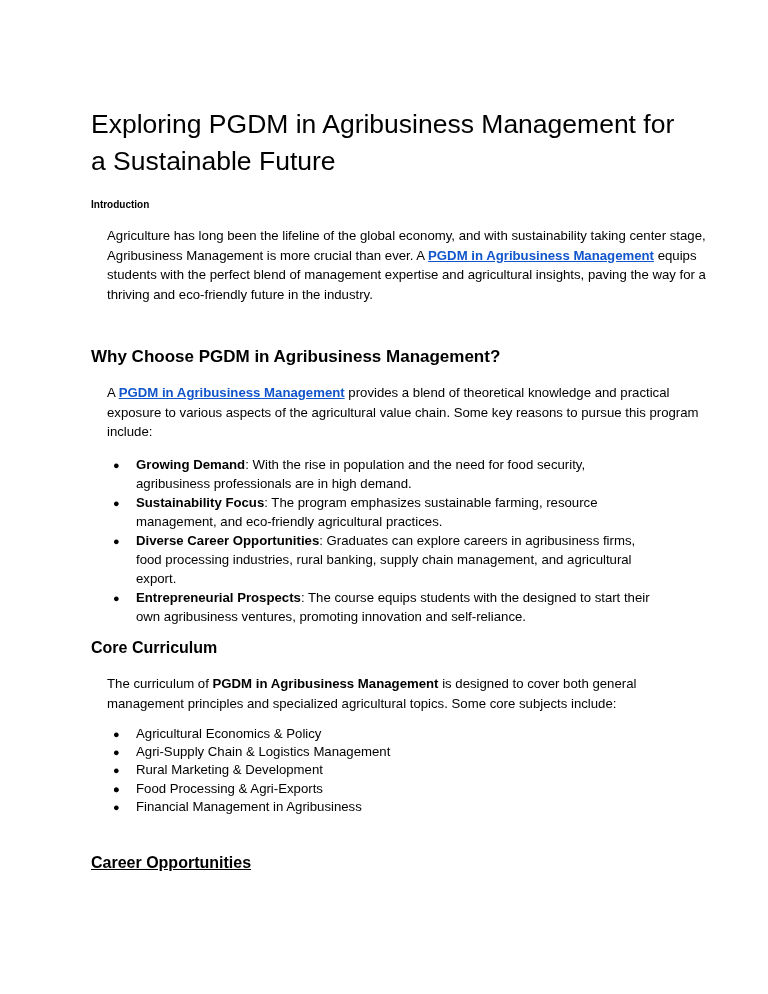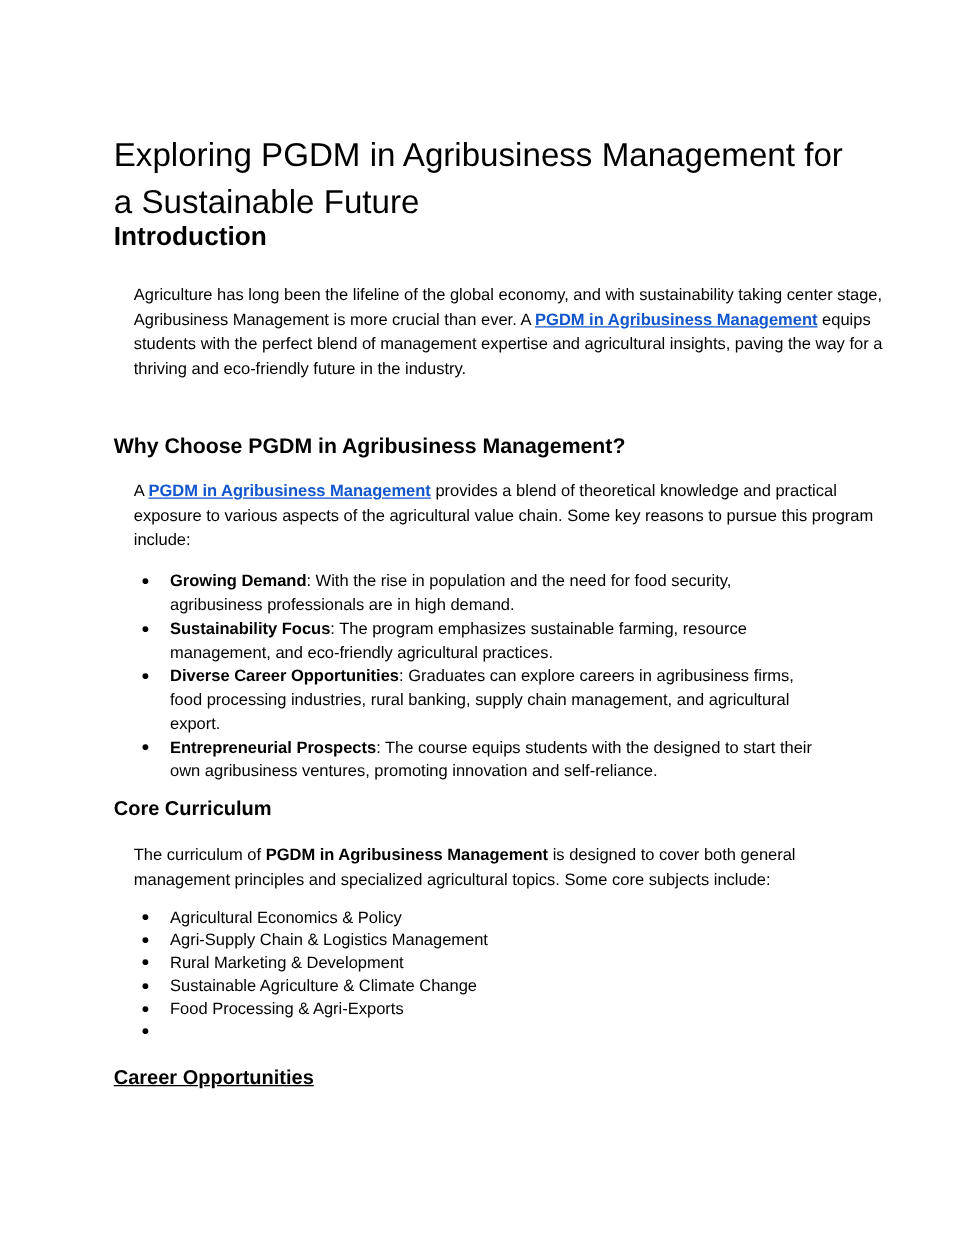--- a/index.html
+++ b/index.html
@@ -32,21 +32,21 @@
       margin: 0;
       color: #000;
     }
     h2 {
       position: absolute;
       left: 0;
       margin: 0;
       font-weight: bold;
       color: #000;
     }
-    .h-intro { top: 180px; font-size: 21px; line-height: 20px; }
+    .h-intro { top: 195px; font-size: 10px; line-height: 20px; }
     .h-why { top: 346px; font-size: 17px; line-height: 22px; }
     .h-core { top: 638px; font-size: 16px; line-height: 20px; text-align: right; }
     .h-career { top: 853px; font-size: 16px; line-height: 20px; text-decoration: underline; }
     p {
       position: absolute;
       left: 16px;
       margin: 0;
       font-size: 13.2px;
       line-height: 19.5px;
       width: 600px;
@@ -117,20 +117,20 @@
     </li>
   </ul>
 
   <h2 class="h-core">Core Curriculum</h2>
   <p class="p-core"><span>The curriculum of </span><b>PGDM in Agribusiness Management</b><span> is designed to cover both general management principles and specialized agricultural topics. Some core subjects include:</span></p>
 
   <ul class="ul-core">
     <li><span class="bullet">●</span><span>Agricultural Economics &amp; Policy</span></li>
     <li><span class="bullet">●</span><span>Agri-Supply Chain &amp; Logistics Management</span></li>
     <li><span class="bullet">●</span><span>Rural Marketing &amp; Development</span></li>
-    <li><span class="bullet">●</span><span>Sustainable Agriculture &amp; Climate Change</span></li>
+    <li><span class="bullet">●</span></li>
     <li><span class="bullet">●</span><span>Food Processing &amp; Agri-Exports</span></li>
-    <li><span class="bullet">●</span></li>
+    <li><span class="bullet">●</span><span>Financial Management in Agribusiness</span></li>
   </ul>
 
   <h2 class="h-career">Career Opportunities</h2>
 
 </div>
 
 </body></html>

